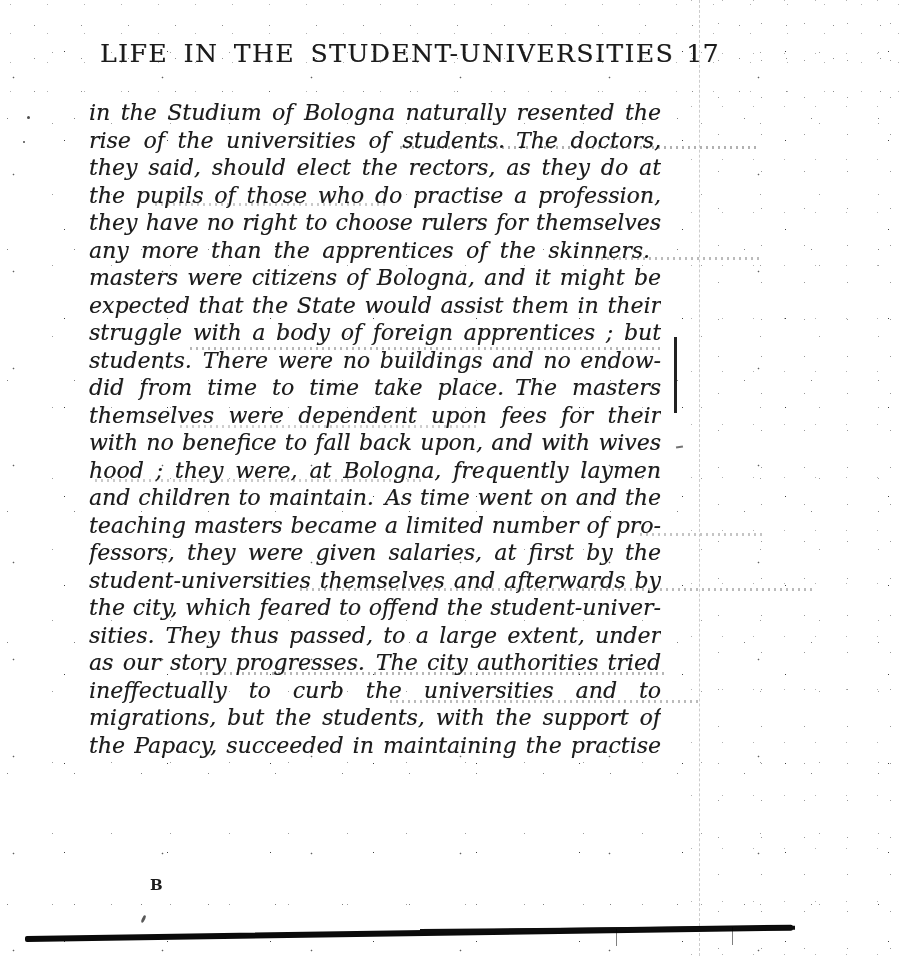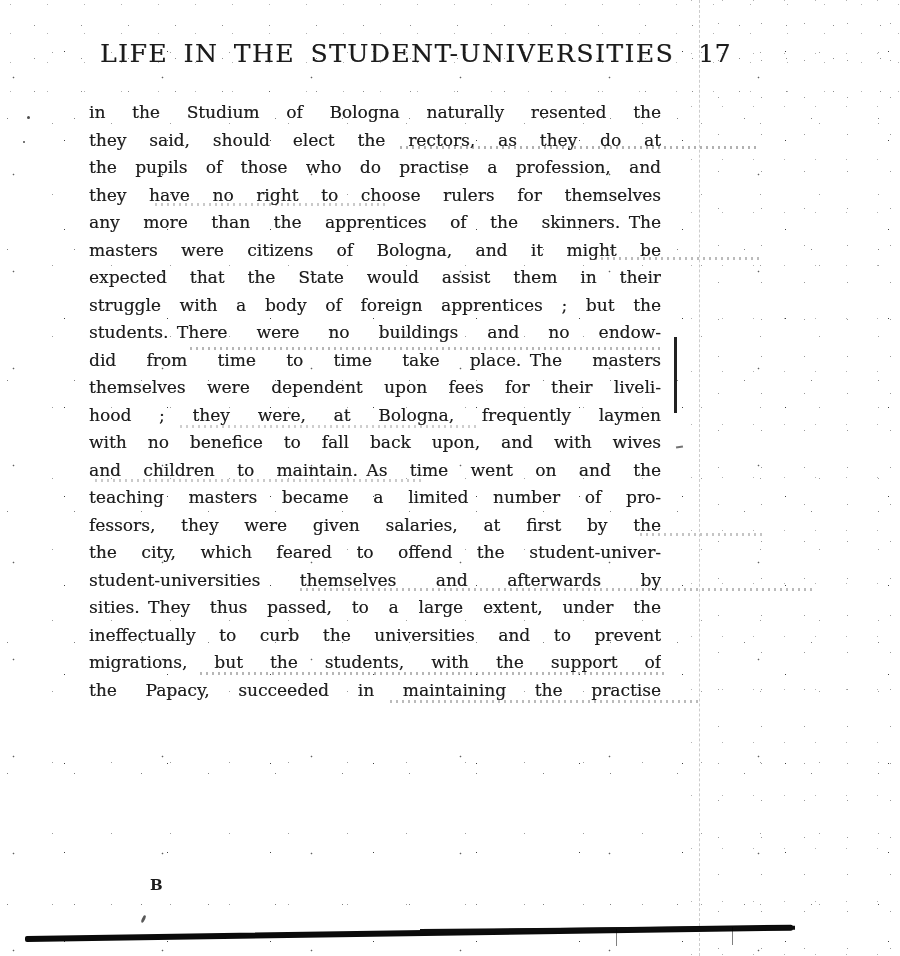--- a/index.html
+++ b/index.html
@@ -33,26 +33,26 @@
       radial-gradient(circle, rgba(0,0,0,.45) 0.6px, transparent 1px),
       radial-gradient(circle, rgba(0,0,0,.3) 0.5px, transparent 0.9px);
     background-size:47px 33px, 37px 29px;
     background-position:11px 9px, 29px 19px;
   }
   .header {
     position:absolute; left:100px; top:39px; width:600px;
     text-align:center; font-size:25px; letter-spacing:1.5px; word-spacing:6px;
     white-space:nowrap; text-shadow:0.4px 0.3px rgba(0,0,0,.55);
   }
-  .header .pagenum { margin-left:24px; letter-spacing:0.5px; }
+  .header .pagenum { margin-left:12px; letter-spacing:0.5px; }
   .body-text { position:absolute; left:89px; top:99px; width:572px; }
   .line {
-    height:27.5px; line-height:27.5px; font-size:17px;
+    height:27.5px; line-height:27.5px; font-size:22px;
     text-align:justify; text-align-last:justify; text-justify:inter-word;
-    overflow:hidden; text-shadow:0.3px 0.2px rgba(0,0,0,.45);
+    overflow:hidden; text-shadow:0.3px 0.2px rgba(0,0,0,.45);font-style:italic;
   }
   .sig { position:absolute; left:150px; top:876px; font-size:15px; font-weight:bold; }
   
   .smudge {
     position:absolute; height:3px;
     background-image:repeating-linear-gradient(90deg, rgba(0,0,0,.38) 0 2px, transparent 2px 6px);
   }
   .bracket { position:absolute; left:674px; top:337px; width:3px; height:76px; background:rgba(10,10,10,.9); }
   .fold { position:absolute; left:699px; top:0; height:956px; width:0; border-left:1px dashed rgba(0,0,0,.2); }
   .dash13 { position:absolute; left:676px; top:446px; width:7px; height:2px; background:rgba(0,0,0,.55); transform:rotate(-10deg); }
@@ -70,38 +70,40 @@
   <div class="speckles"></div>
   <div class="speckles-right"></div>
   <div class="speckles-top"></div>
 
   <div class="header">
     <span>LIFE IN THE STUDENT-UNIVERSITIES</span><span class="pagenum">17</span>
   </div>
 
   <div class="body-text">
     <div class="line">in the Studium of Bologna naturally resented the</div>
+    <div class="line">rise of the universities of students. The doctors,</div>
     <div class="line">they said, should elect the rectors, as they do at</div>
     <div class="line">the pupils of those who do practise a profession, and</div>
     <div class="line">they have no right to choose rulers for themselves</div>
     <div class="line">any more than the apprentices of the skinners. The</div>
     <div class="line">masters were citizens of Bologna, and it might be</div>
     <div class="line">expected that the State would assist them in their</div>
     <div class="line">struggle with a body of foreign apprentices ; but the</div>
     <div class="line">students. There were no buildings and no endow-</div>
     <div class="line">did from time to time take place. The masters</div>
     <div class="line">themselves were dependent upon fees for their liveli-</div>
+    <div class="line">with no benefice to fall back upon, and with wives</div>
     <div class="line">hood ; they were, at Bologna, frequently laymen</div>
-    <div class="line">with no benefice to fall back upon, and with wives</div>
     <div class="line">and children to maintain. As time went on and the</div>
     <div class="line">teaching masters became a limited number of pro-</div>
     <div class="line">fessors, they were given salaries, at first by the</div>
+    <div class="line">student-universities themselves and afterwards by</div>
     <div class="line">the city, which feared to offend the student-univer-</div>
-    <div class="line">student-universities themselves and afterwards by</div>
     <div class="line">sities. They thus passed, to a large extent, under the</div>
+    <div class="line">as our story progresses. The city authorities tried</div>
     <div class="line">ineffectually to curb the universities and to prevent</div>
     <div class="line">migrations, but the students, with the support of</div>
     <div class="line">the Papacy, succeeded in maintaining the practise</div>
   </div>
 
   <div class="sig">B</div>
 
   <div class="smudge" style="left:400px; top:146px; width:360px; opacity:.8;"></div>
   <div class="smudge" style="left:155px; top:203px; width:230px; opacity:.55;"></div>
   <div class="smudge" style="left:595px; top:257px; width:168px; opacity:.7;"></div>

